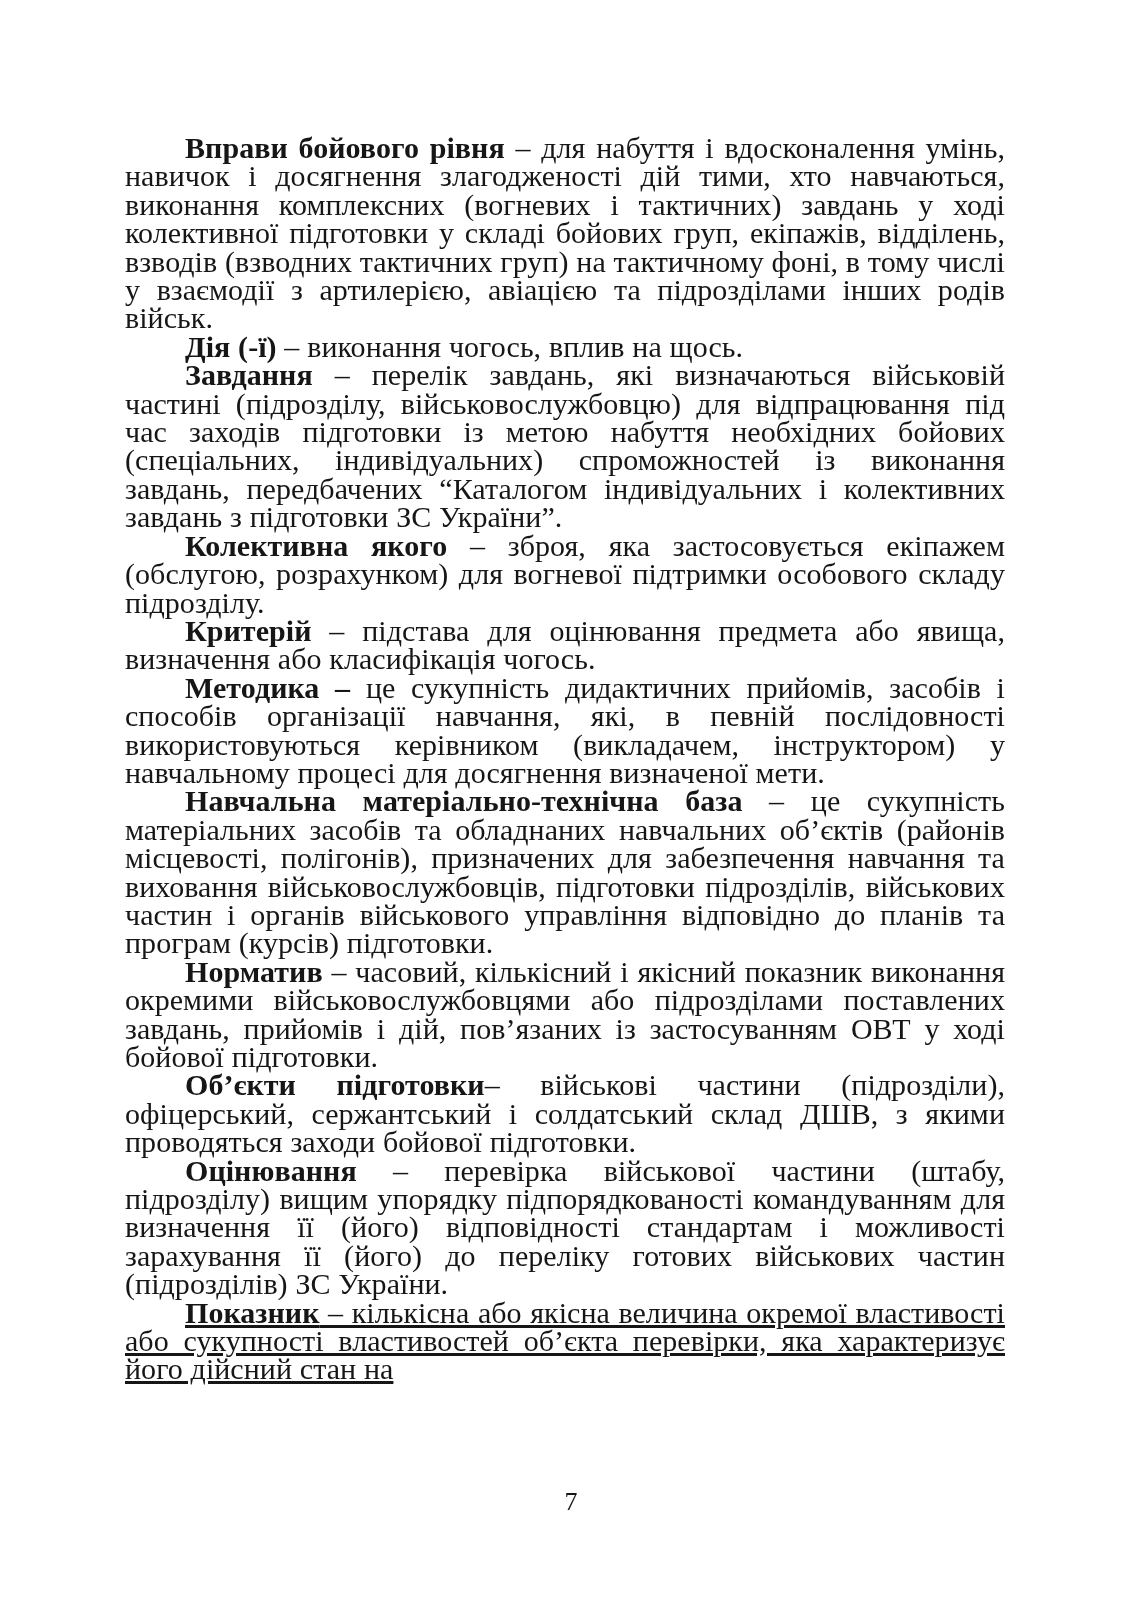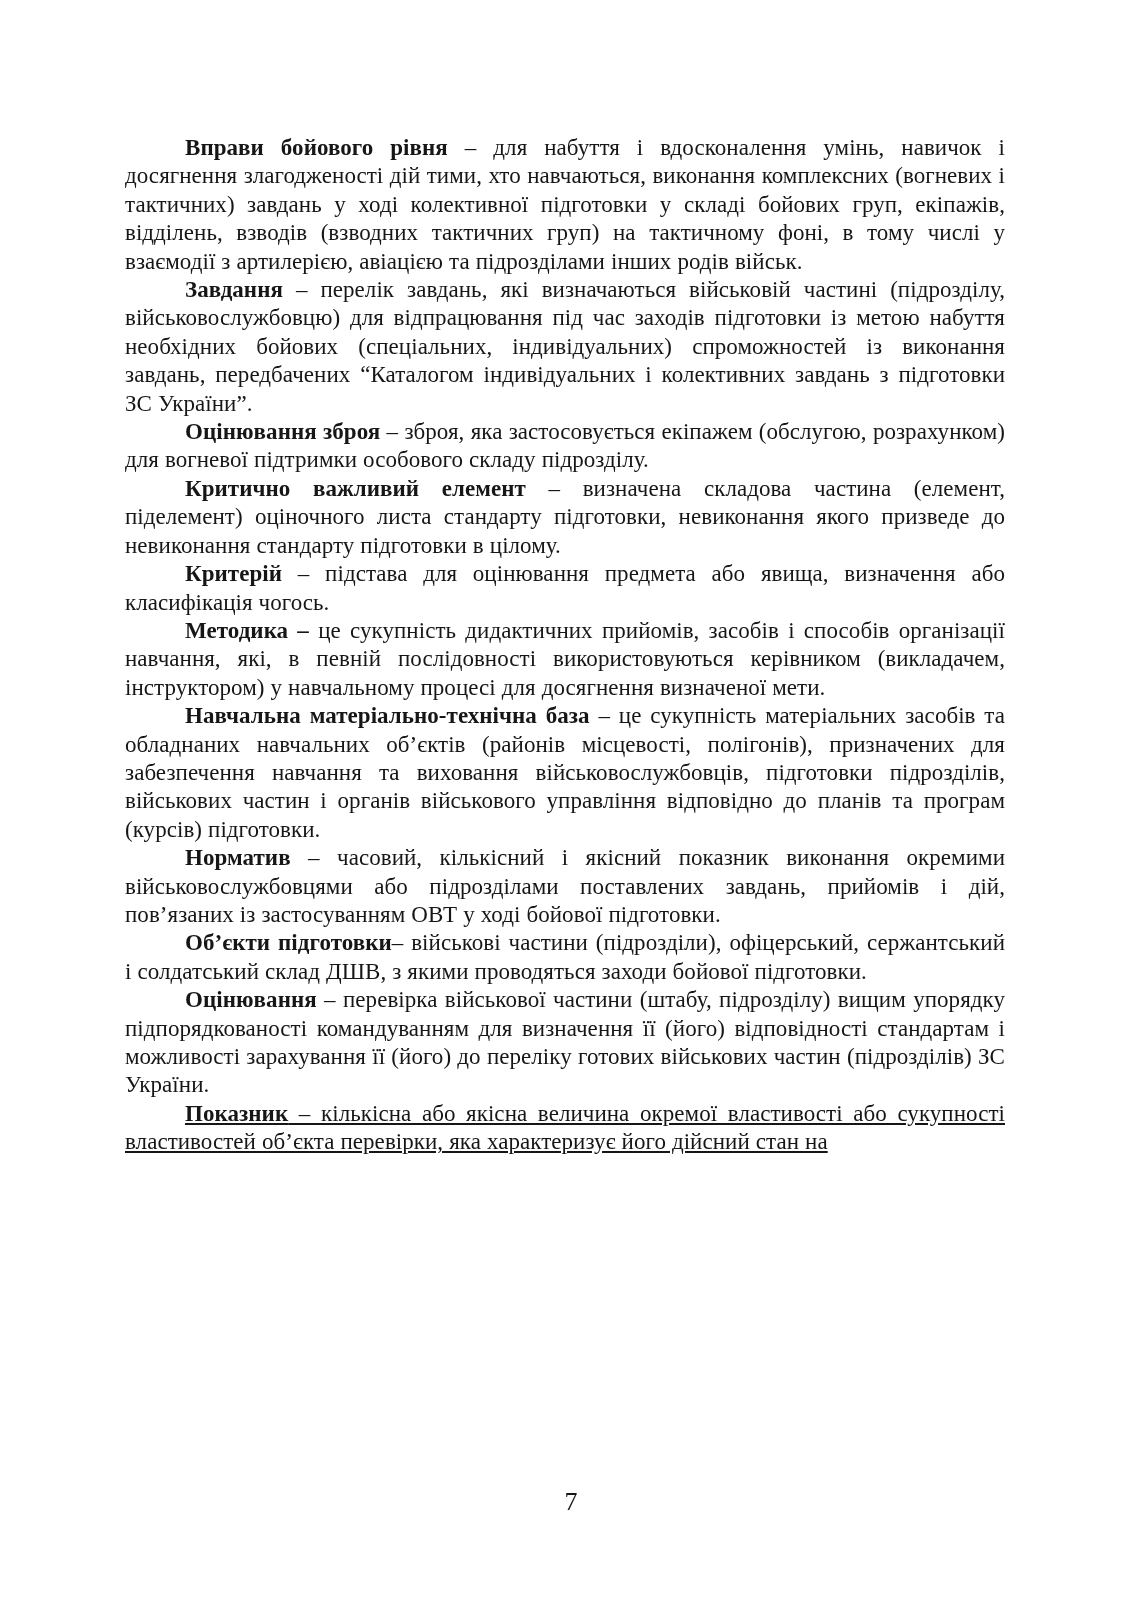--- a/index.html
+++ b/index.html
@@ -28,21 +28,21 @@
     position: absolute;
     left: 125px;
     top: 134px;
     width: 880px;
   }
   .para {
     margin: 0;
     text-indent: 60px;
     text-align: justify;
     text-justify: inter-word;
-    font-size: 23px;
+    font-size: 30px;
     line-height: 28.4px;
     letter-spacing: 0.05px;
     word-spacing: 0.2px;
     -webkit-font-smoothing: antialiased;
   }
   .para:last-of-type {
     text-align: justify;
     text-decoration: underline;
   }
   .term {
@@ -67,32 +67,32 @@
 <body>
 
 <div class="page">
 
   <div class="text-column">
 
     <p class="para">
       <span class="term">Вправи бойового рівня</span><span> – для набуття і вдосконалення умінь, навичок і досягнення злагодженості дій тими, хто навчаються, виконання комплексних (вогневих і тактичних) завдань у ході колективної підготовки у складі бойових груп, екіпажів, відділень, взводів (взводних тактичних груп) на тактичному фоні, в тому числі у взаємодії з артилерією, авіацією та підрозділами інших родів військ.</span>
     </p>
 
+    <p class="para">
+      <span class="term">Дія (-ї)</span><span> – виконання чогось, вплив на щось.</span>
+    </p>
 
     <p class="para">
       <span class="term">Завдання</span><span> – перелік завдань, які визначаються військовій частині (підрозділу, військовослужбовцю) для відпрацювання під час заходів підготовки із метою набуття необхідних бойових (спеціальних, індивідуальних) спроможностей із виконання завдань, передбачених “Каталогом індивідуальних і колективних завдань з підготовки ЗС України”.</span>
     </p>
 
     <p class="para">
-      <span class="term">Оцінювання зброя</span><span> – зброя, яка застосовується екіпажем (обслугою, розрахунком) для вогневої підтримки особового складу підрозділу.</span>
+      <span class="term">Колективна якого</span><span> – зброя, яка застосовується екіпажем (обслугою, розрахунком) для вогневої підтримки особового складу підрозділу.</span>
     </p>
 
-    <p class="para">
-      <span class="term term-spread">Критично важливий елемент</span><span> – визначена складова частина (елемент, піделемент) оціночного листа стандарту підготовки, невиконання якого призведе до невиконання стандарту підготовки в цілому.</span>
-    </p>
 
     <p class="para">
       <span class="term">Критерій</span><span> – підстава для оцінювання предмета або явища, визначення або класифікація чогось.</span>
     </p>
 
     <p class="para">
       <span class="term">Методика –</span><span> це сукупність дидактичних прийомів, засобів і способів організації навчання, які, в певній послідовності використовуються керівником (викладачем, інструктором) у навчальному процесі для досягнення визначеної мети.</span>
     </p>
 
 

